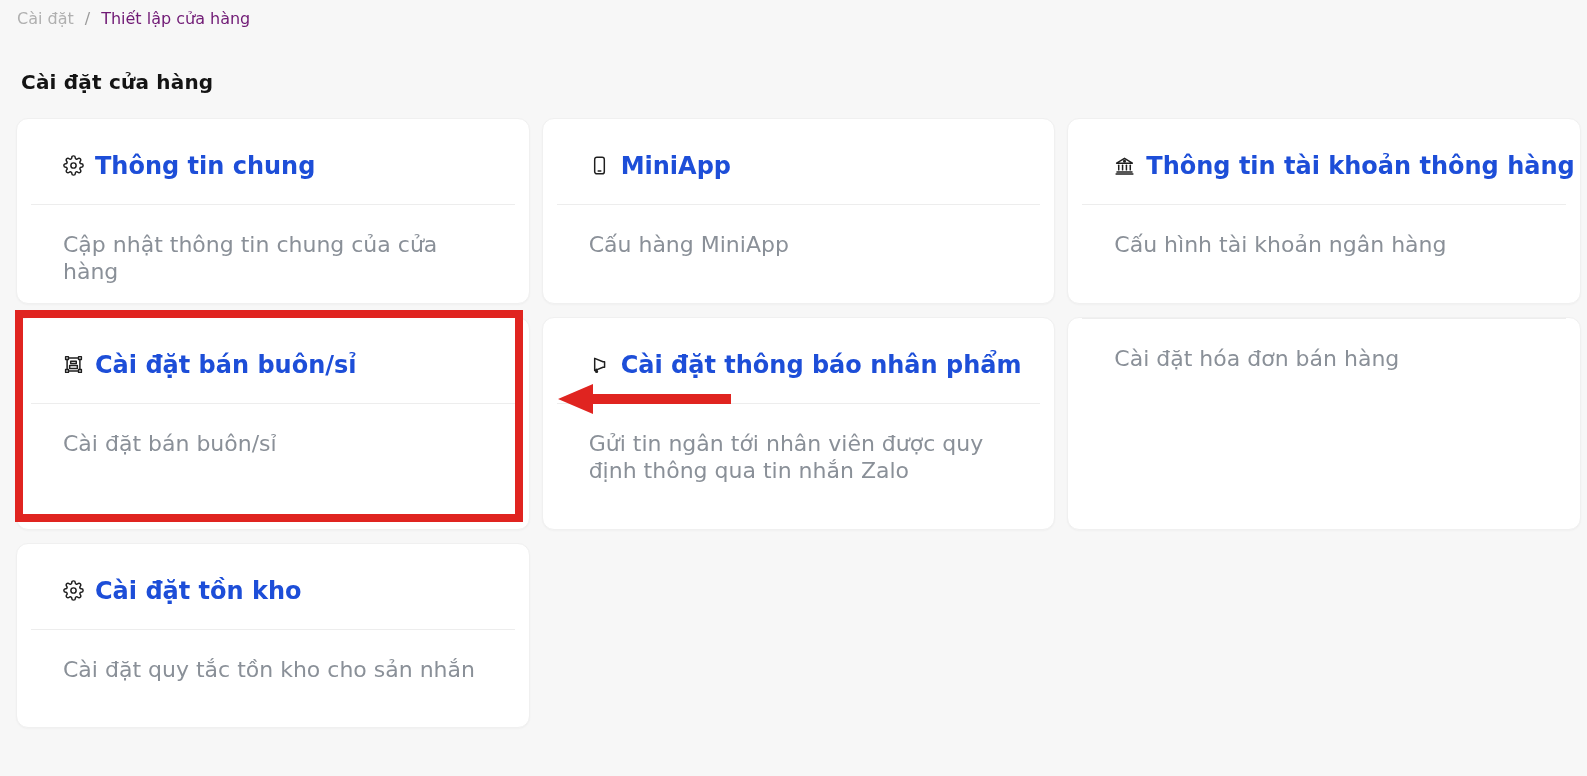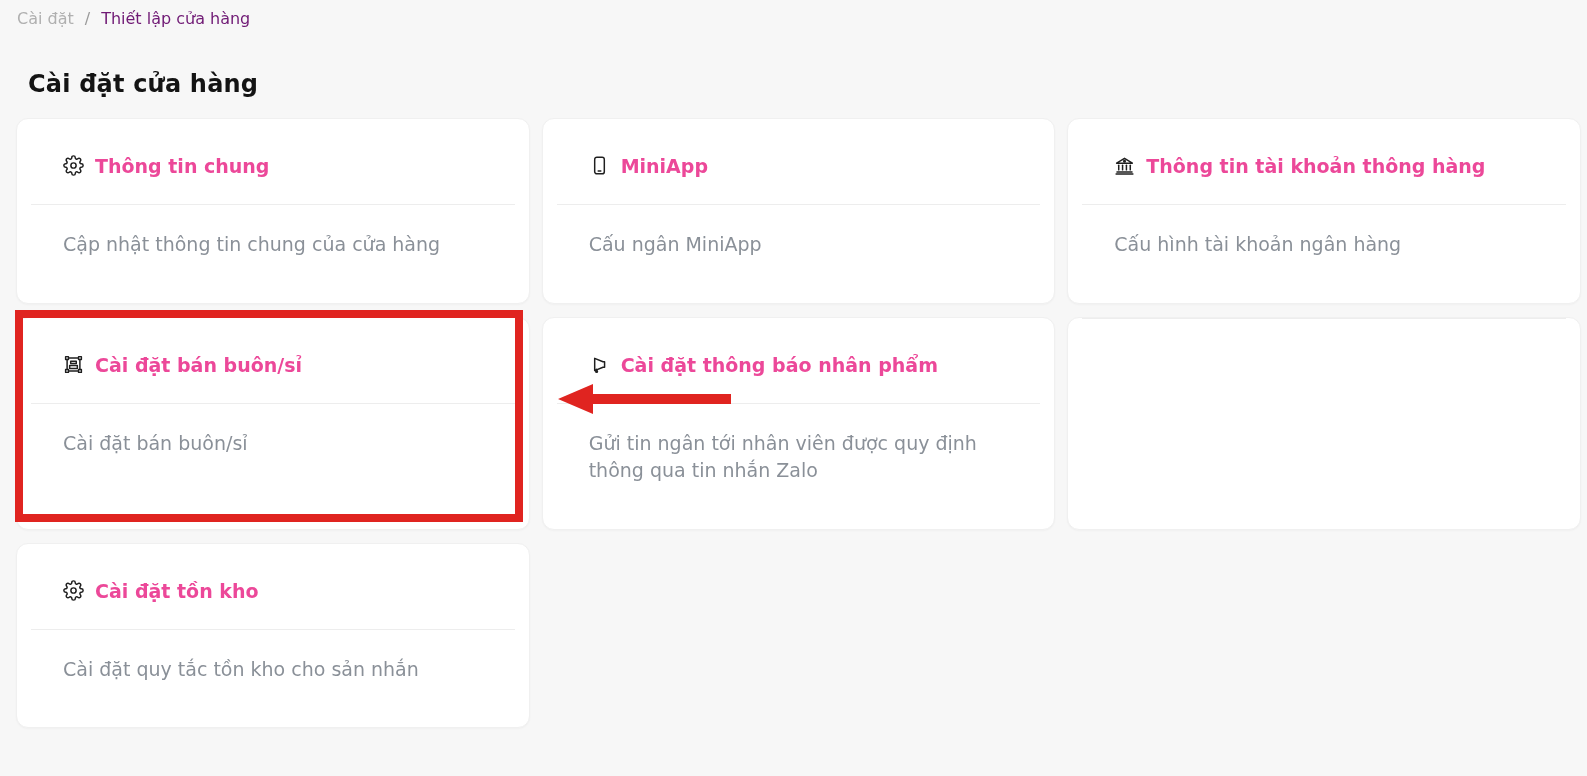--- a/index.html
+++ b/index.html
@@ -13,22 +13,22 @@
   }
   .breadcrumb {
     position: absolute; left: 17px; top: 9px;
     display: flex; align-items: flex-end; gap: 11px;
     font-size: 16px;
   }
   .crumb-muted { color: #b0b0b0; cursor: pointer; }
   .crumb-sep { color: #9a9a9a; }
   .crumb-current { color: #701a75; font-weight: 500; }
   .page-title {
-    position: absolute; left: 28px; top: 70px;
-    font-size: 24px; font-weight: 700; color: #141414;
+    position: absolute; left: 21px; top: 70px;
+    font-size: 20px; font-weight: 700; color: #141414;
     letter-spacing: 0.2px;
   }
   .cards-grid {
     position: absolute; left: 16px; top: 118px;
     width: 1565px;
     display: grid;
     grid-template-columns: repeat(3, 1fr);
     grid-template-rows: 186px 213px 185px;
     gap: 13px 12px;
   }
@@ -41,27 +41,27 @@
     overflow: hidden;
   }
   .card-header {
     height: 85px;
     display: flex; align-items: center; gap: 11px;
     padding: 8px 46px 0;
   }
   .card-icon { width: 21px; height: 21px; display: inline-flex; flex: none; }
   .card-icon svg { width: 21px; height: 21px; }
   .card-title {
-    font-size: 19px; font-weight: 700; color: #ec4899;
+    font-size: 24px; font-weight: 700; color: #1d4ed8;
     white-space: nowrap;
   }
   .card-divider { height: 1px; background: #ededed; margin: 0 14px; }
   .card-body { padding: 26px 46px 0; }
   .card-desc {
-    font-size: 19px; line-height: 27px; color: #8a9098;
+    font-size: 22px; line-height: 27px; color: #8a9098;
     max-width: 418px;
   }
   .annotation-overlay {
     position: absolute; left: 0; top: 0;
     width: 1587px; height: 776px;
     pointer-events: none;
     z-index: 10;
   }
 </style>
 </head>
@@ -97,21 +97,21 @@
       <span class="card-icon">
           <svg viewBox="0 0 24 24" fill="none" stroke="#1f1f1f" stroke-width="1.7" stroke-linecap="round" stroke-linejoin="round">
             <rect x="6.5" y="2.5" width="11" height="19" rx="2.5"></rect>
             <line x1="10.5" y1="18.2" x2="13.5" y2="18.2"></line>
           </svg>
         </span>
       <span class="card-title">MiniApp</span>
     </div>
     <div class="card-divider"></div>
     <div class="card-body">
-      <p class="card-desc">Cấu ngân MiniApp</p>
+      <p class="card-desc">Cấu hàng MiniApp</p>
     </div>
   </div>
 
   <div class="card">
     <div class="card-header">
       <span class="card-icon">
           <svg viewBox="0 0 24 24" fill="none" stroke="#1f1f1f" stroke-width="1.7" stroke-linecap="round" stroke-linejoin="round">
             <path d="M3 9.3 L12 3.8 L21 9.3 Z"></path>
             <circle cx="12" cy="7" r="0.9"></circle>
             <line x1="5.4" y1="11.8" x2="5.4" y2="17"></line>
@@ -163,20 +163,23 @@
       <span class="card-title">Cài đặt thông báo nhân phẩm</span>
     </div>
     <div class="card-divider"></div>
     <div class="card-body">
       <p class="card-desc">Gửi tin ngân tới nhân viên được quy định thông qua tin nhắn Zalo</p>
     </div>
   </div>
 
   <div class="card">
     <div class="card-divider"></div>
+    <div class="card-body">
+      <p class="card-desc">Cài đặt hóa đơn bán hàng</p>
+    </div>
   </div>
 
   <div class="card">
     <div class="card-header">
       <span class="card-icon">
           <svg viewBox="0 0 24 24" fill="none" stroke="#1f1f1f" stroke-width="1.7" stroke-linecap="round" stroke-linejoin="round">
             <circle cx="12" cy="12" r="3"></circle>
             <path d="M19.4 15a1.65 1.65 0 0 0 .33 1.82l.06.06a2 2 0 0 1 0 2.83 2 2 0 0 1-2.83 0l-.06-.06a1.65 1.65 0 0 0-1.82-.33 1.65 1.65 0 0 0-1 1.51V21a2 2 0 0 1-2 2 2 2 0 0 1-2-2v-.09A1.65 1.65 0 0 0 9 19.4a1.65 1.65 0 0 0-1.82.33l-.06.06a2 2 0 0 1-2.83 0 2 2 0 0 1 0-2.83l.06-.06a1.65 1.65 0 0 0 .33-1.82 1.65 1.65 0 0 0-1.51-1H3a2 2 0 0 1-2-2 2 2 0 0 1 2-2h.09A1.65 1.65 0 0 0 4.6 9a1.65 1.65 0 0 0-.33-1.82l-.06-.06a2 2 0 0 1 0-2.83 2 2 0 0 1 2.83 0l.06.06a1.65 1.65 0 0 0 1.82.33H9a1.65 1.65 0 0 0 1-1.51V3a2 2 0 0 1 2-2 2 2 0 0 1 2 2v.09a1.65 1.65 0 0 0 1 1.51 1.65 1.65 0 0 0 1.82-.33l.06-.06a2 2 0 0 1 2.83 0 2 2 0 0 1 0 2.83l-.06.06a1.65 1.65 0 0 0-.33 1.82V9a1.65 1.65 0 0 0 1.51 1H21a2 2 0 0 1 2 2 2 2 0 0 1-2 2h-.09a1.65 1.65 0 0 0-1.51 1z"></path>
           </svg>
         </span>

